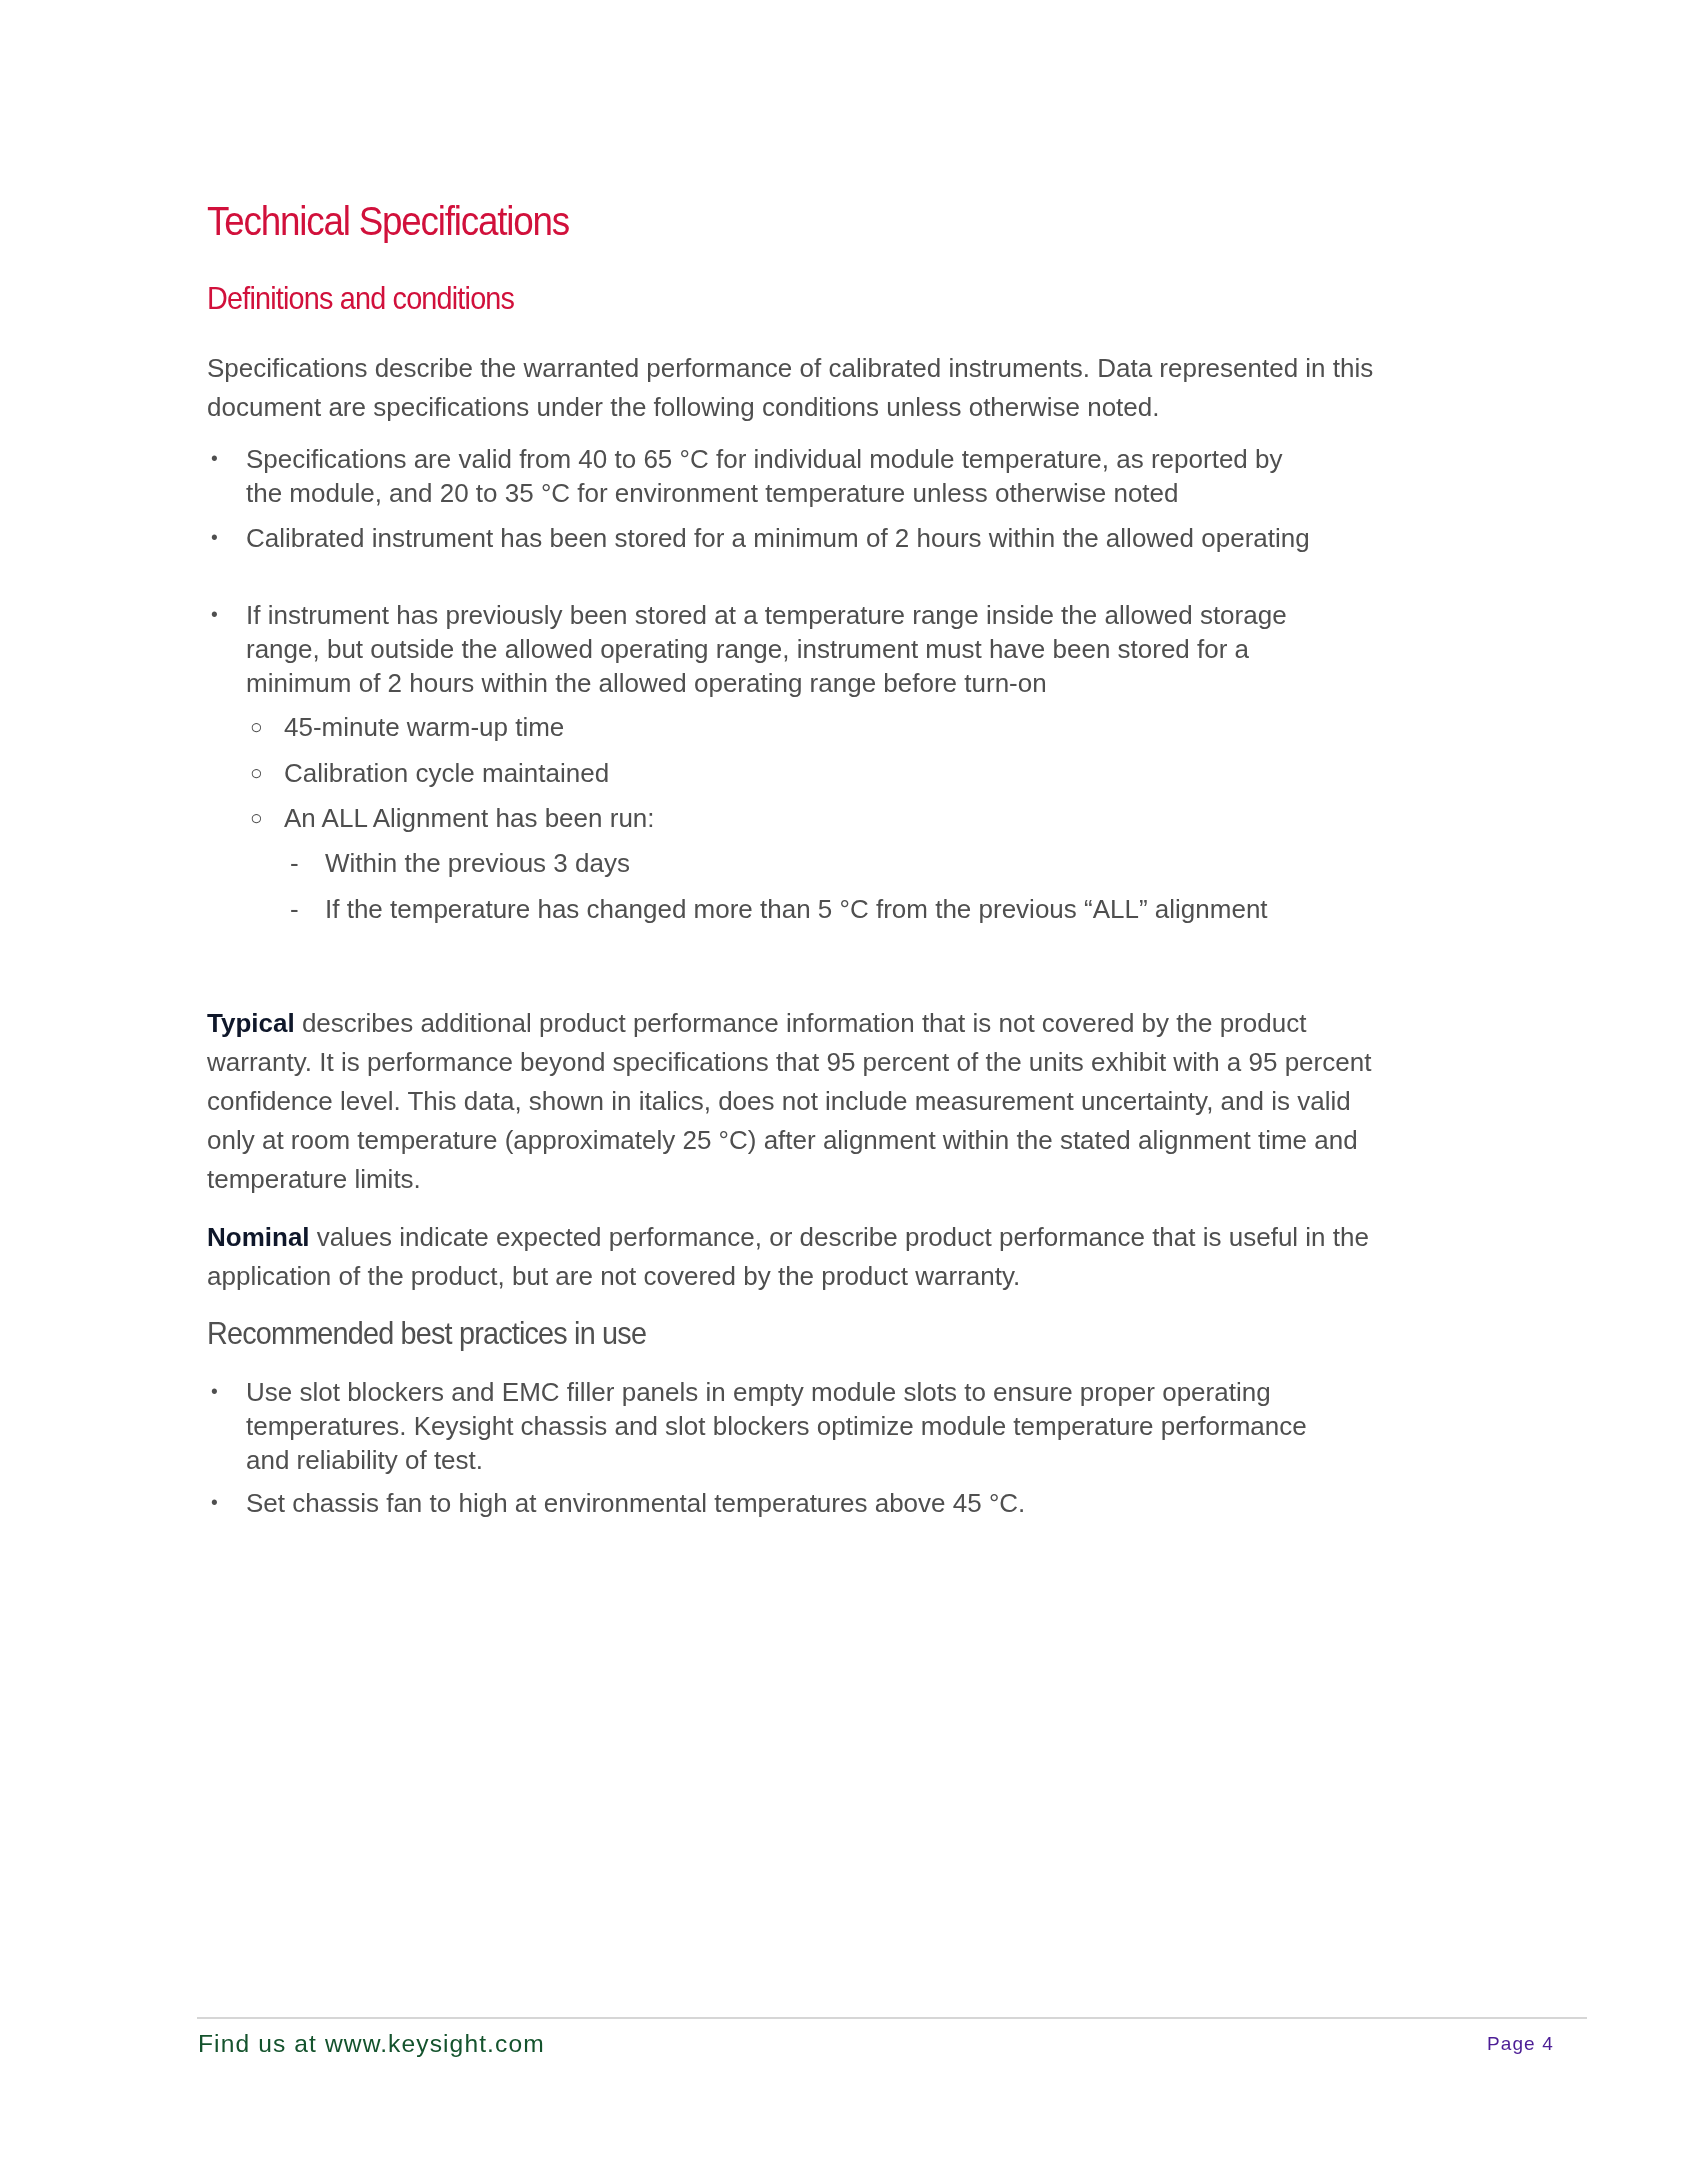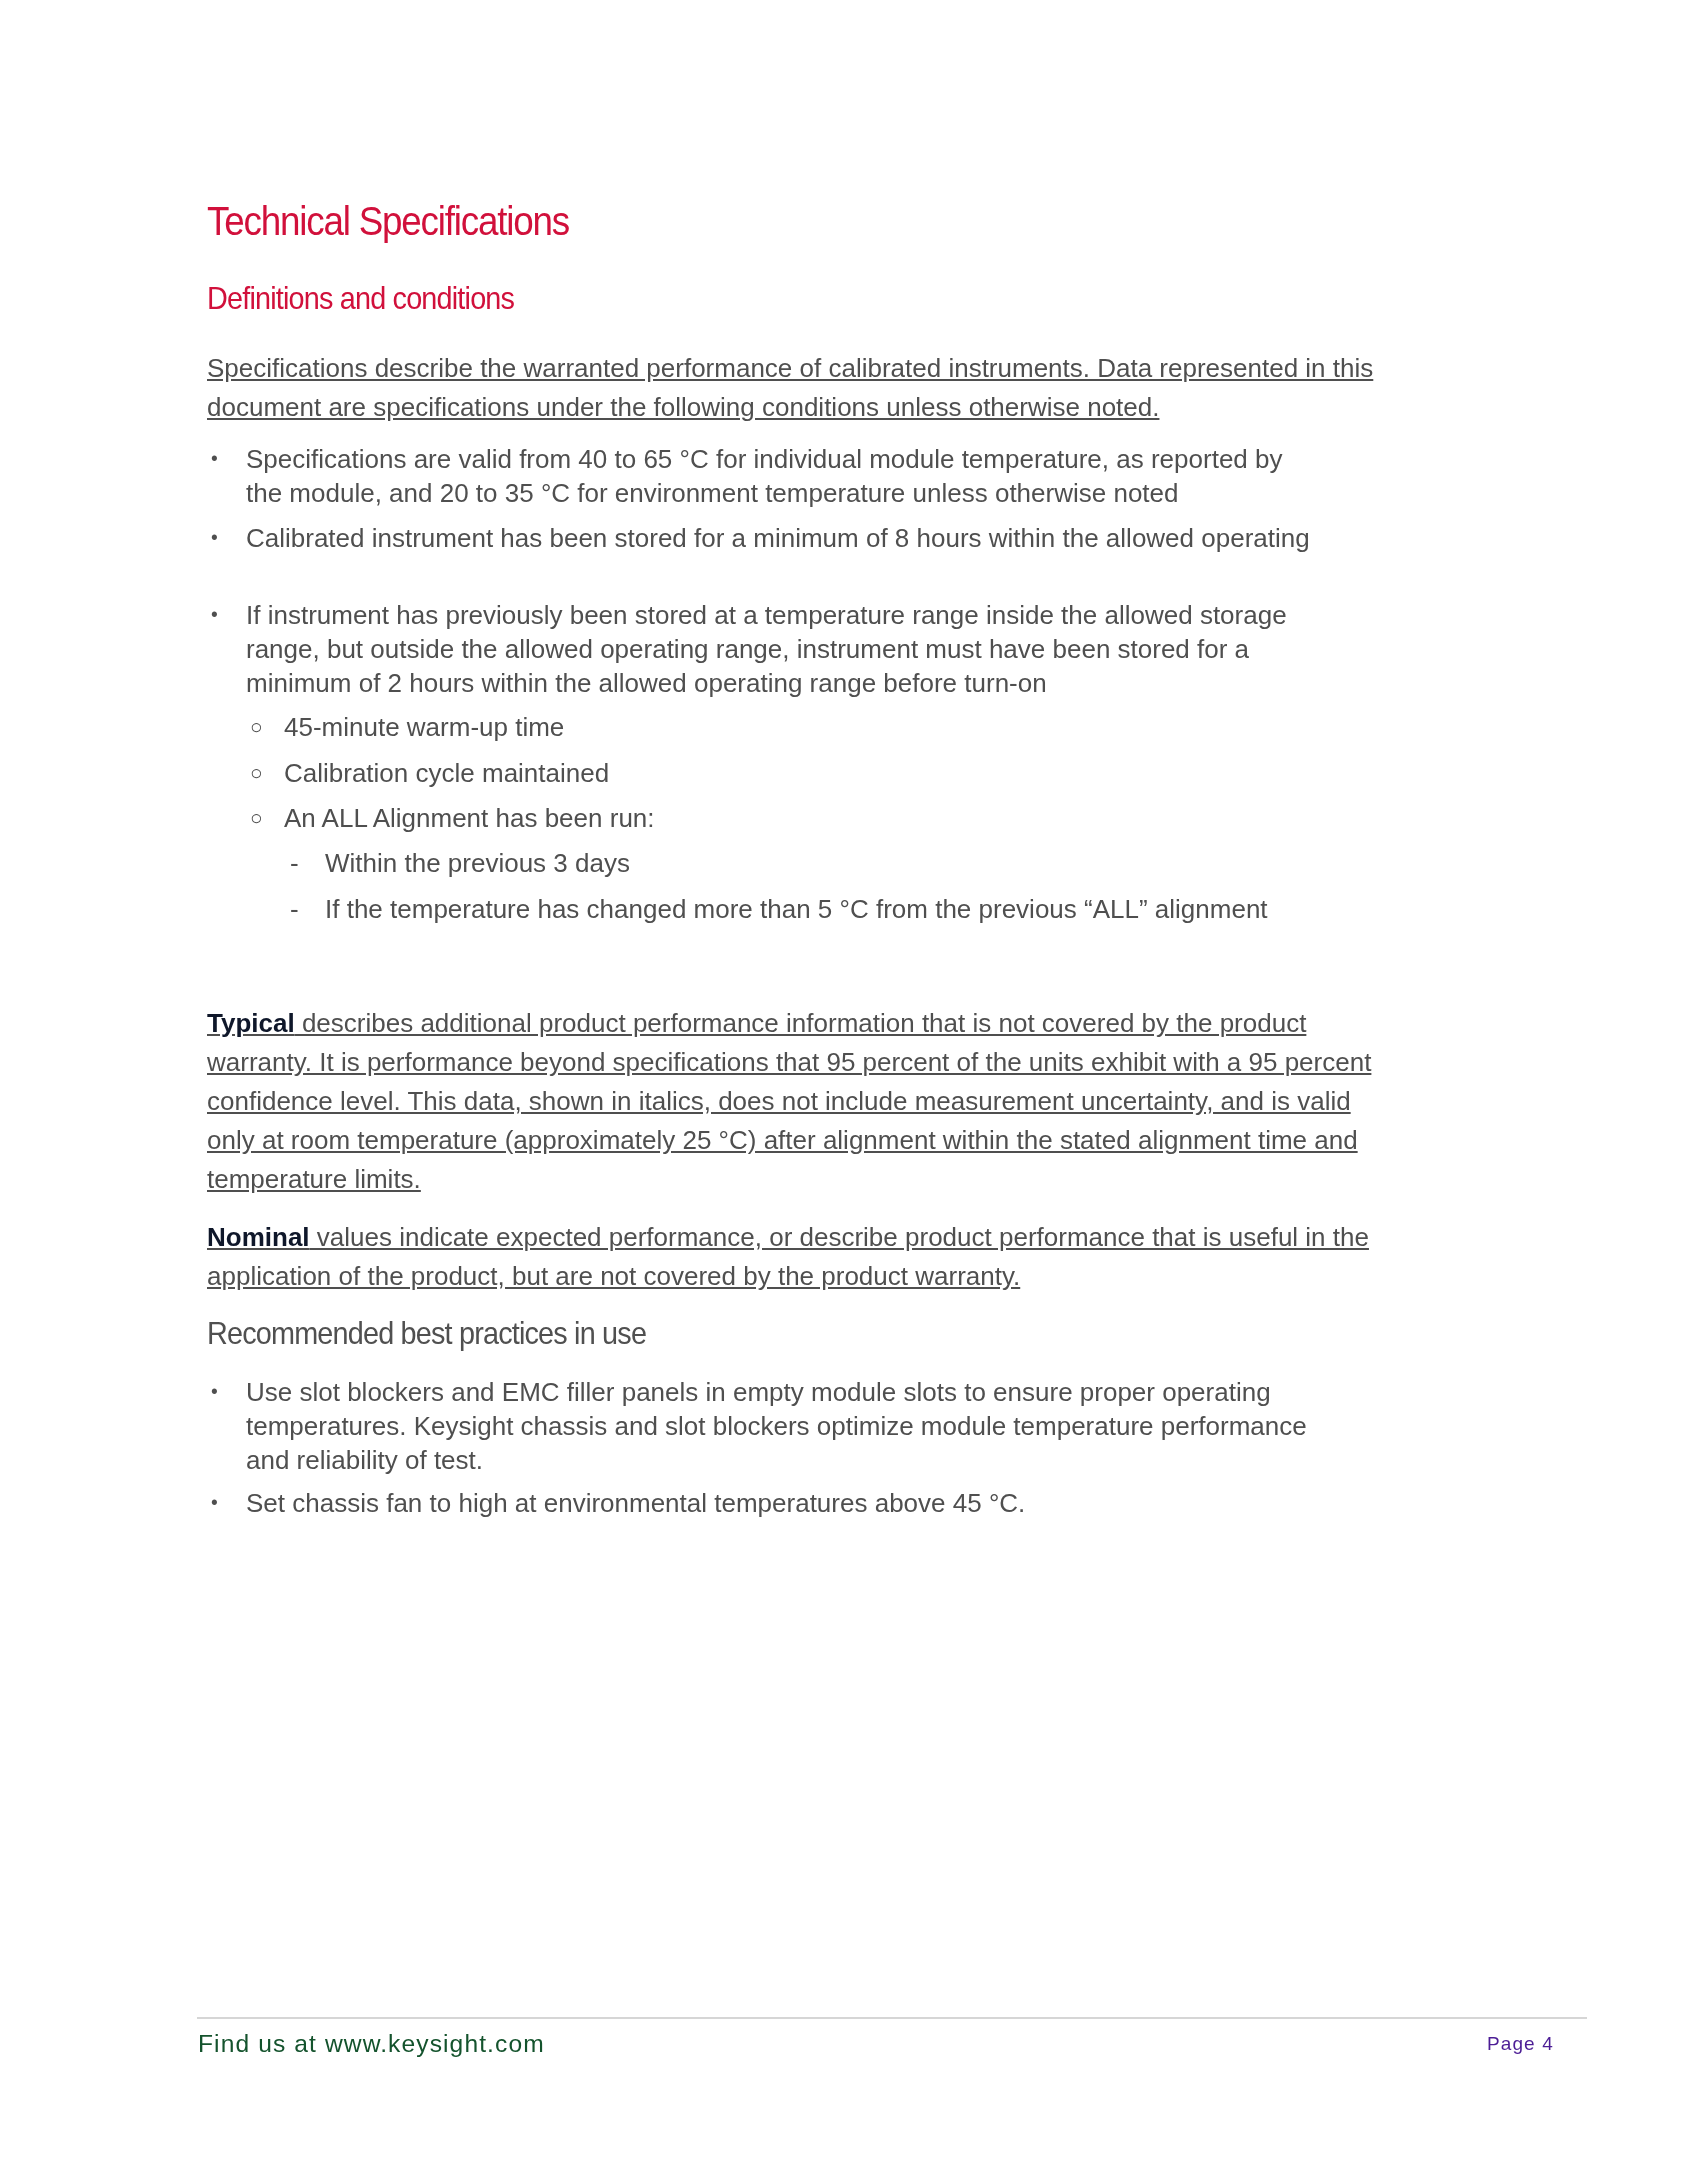--- a/index.html
+++ b/index.html
@@ -6,21 +6,21 @@
   body { width:1685px; height:2180px; position:relative; overflow:hidden;
          font-family:"Liberation Sans", sans-serif; color:#4f4f4f; }
   .page { position:absolute; left:0; top:0; width:1539px; height:2180px; }
   .h1 { position:absolute; left:207px; top:198px; font-size:40px; line-height:47px;
         color:#d1103b; letter-spacing:-1.3px; transform:scaleX(0.92); transform-origin:left top; white-space:nowrap; }
   .h2 { position:absolute; left:207px; top:279px; font-size:32px; line-height:39px;
         color:#d1103b; letter-spacing:-0.9px; transform:scaleX(0.9); transform-origin:left top; white-space:nowrap; }
   .h3 { position:absolute; left:207px; top:1314px; font-size:32px; line-height:39px;
         color:#505050; letter-spacing:-0.9px; transform:scaleX(0.9); transform-origin:left top; white-space:nowrap; }
   .para { position:absolute; left:207px; font-size:26px; line-height:39px; white-space:nowrap; }
-  .para .ln { display:block;text-decoration:underline; }
+  .para .ln { display:block; }
   .para b { font-weight:bold; color:#0f172a; }
   .bullet { position:absolute; font-size:26px; line-height:34px; white-space:nowrap; }
   .bullet .mark { position:absolute; }
   .bullet .ln { display:block; }
   .dot { left:-35px; top:0; font-size:19.3px; }
   .circ { left:-34px; top:0; font-size:21px; }
   .dash { left:-35px; top:0; }
   .footer-rule { position:absolute; left:197px; top:2017px; width:1390px; height:1.8px; background:#d6d6d6; }
   .footer-left { position:absolute; left:198px; top:2026px; font-size:24.6px; line-height:35px; color:#14532d;
                  letter-spacing:1.1px; white-space:nowrap; }
@@ -42,21 +42,21 @@
   </div>
 
   <div class="bullet" style="left:246px; top:442px;">
     <span class="mark dot">•</span>
     <span class="ln">Specifications are valid from 40 to 65 °C for individual module temperature, as reported by</span>
     <span class="ln">the module, and 20 to 35 °C for environment temperature unless otherwise noted</span>
   </div>
 
   <div class="bullet" style="left:246px; top:521px;">
     <span class="mark dot">•</span>
-    <span class="ln">Calibrated instrument has been stored for a minimum of 8 hours within the allowed operating</span>
+    <span class="ln">Calibrated instrument has been stored for a minimum of 2 hours within the allowed operating</span>
   </div>
 
   <div class="bullet" style="left:246px; top:598px;">
     <span class="mark dot">•</span>
     <span class="ln">If instrument has previously been stored at a temperature range inside the allowed storage</span>
     <span class="ln">range, but outside the allowed operating range, instrument must have been stored for a</span>
     <span class="ln">minimum of 2 hours within the allowed operating range before turn-on</span>
   </div>
 
   <div class="bullet" style="left:284px; top:710px;">

